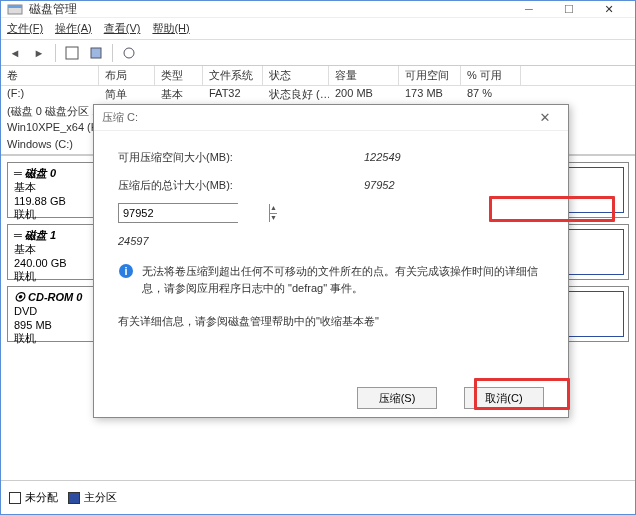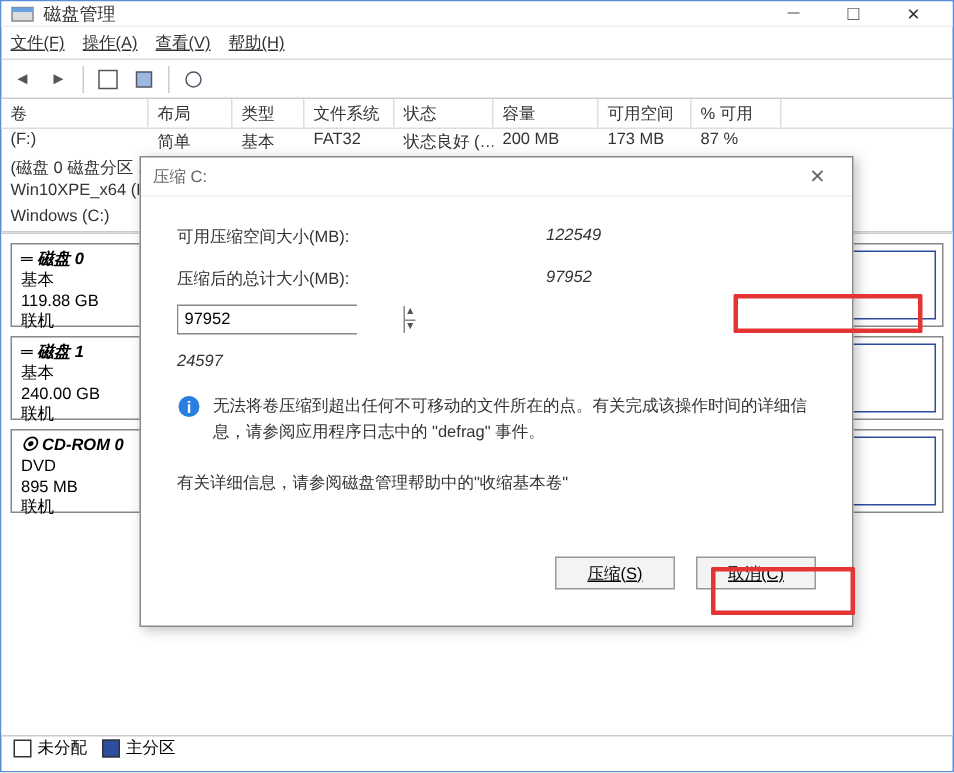--- a/index.html
+++ b/index.html
@@ -30,21 +30,21 @@
 
 .disk-area { flex: 1; overflow: hidden; padding: 0; background: #fff; border-top: 1px solid #ccc;}
 .disk-block { display: flex; border: 1px solid #888; margin: 6px; height: 56px; }
 .disk-label { width: 86px; border-right: 1px solid #888; padding: 4px 6px; font-size: 10px; line-height: 1.25; }
 .disk-label .name { font-weight: bold; font-size: 11px; font-style: italic; }
 .disk-parts { flex: 1; display: flex; padding: 4px; gap: 4px; }
 .part { border: 1px solid #2c4da0; padding: 2px 6px; font-size: 10px; line-height: 1.2; flex: 1; position: relative; }
 .part::before{content:"";position:absolute;left:0;top:0;bottom:0;width:3px;background:#2c4da0;}
 .part .pname { font-weight: bold; }
 
-.legend { height: 24px; border-top: 1px solid #ccc; display: flex; padding: 0 8px; gap: 10px; font-size: 10px;}
+.legend { height: 34px; border-top: 1px solid #ccc; display: flex; align-items: center; padding: 0 8px; gap: 10px; font-size: 10px;}
 .legend .sw { width: 12px; height: 12px; border: 1px solid #333; display: inline-block; margin-right: 4px; vertical-align: middle;}
 .legend .sw.blue{background:#2c4da0;}
 
 
 .dialog { position: absolute; left: 93px; top: 104px; width: 476px; height: 314px; background: #fff; border: 1px solid #888; box-shadow: 2px 2px 8px rgba(0,0,0,.25); display: flex; flex-direction: column; }
 .dialog .dlg-title { height: 26px; display: flex; align-items: center; padding: 0 8px; border-bottom: 1px solid #eee; }
 .dialog .dlg-title .t { flex: 1; color: #666; font-size: 11px; }
 .dialog .dlg-title .x { color: #666; width: 30px; text-align: center; font-size: 13px; }
 .dlg-body { flex: 1; padding: 12px 24px 8px 24px; }
 .field-row { display: flex; align-items: center; height: 28px; }
@@ -52,21 +52,21 @@
 .field-row .val { width: 120px; color: #333; font-style: italic; }
 .field-row .input-wrap { width: 120px; height: 20px; border: 1px solid #888; display: flex; }
 .field-row .input-wrap input { flex:1; border: none; padding: 0 4px; font-size: 11px; outline:none; }
 .spin { width: 14px; display: flex; flex-direction: column; border-left: 1px solid #888; }
 .spin div { flex:1; font-size:7px; text-align:center; line-height:8px; color:#555; border-bottom:1px solid #888;}
 .spin div:last-child{border-bottom:none;}
 .hl-red { position: absolute; border: 3px solid #e53434; pointer-events: none; border-radius:1px;}
 .info-row { display: flex; gap: 8px; margin-top: 8px; color: #333; line-height: 1.5; }
 .info-icon { width:16px; height:16px; flex-shrink: 0; }
 .link-text { margin-top: 18px; color: #333; }
-.dlg-buttons { display: flex; justify-content: flex-end; gap: 14px; padding: 10px 24px 24px; text-decoration: underline; }
+.dlg-buttons { display: flex; justify-content: flex-end; gap: 27px; padding: 10px 24px 8px; }
 .dlg-btn { width: 80px; height: 22px; border: 1px solid #999; background: #f3f3f3; display:flex; align-items:center; justify-content:center; }
 </style>
 </head>
 <body>
 
 <div class="main-window">
   <div class="titlebar">
     <span class="icon">
       <svg width="16" height="16">
           <rect x="1" y="4" width="14" height="9" fill="#ddd" stroke="#888"></rect>

